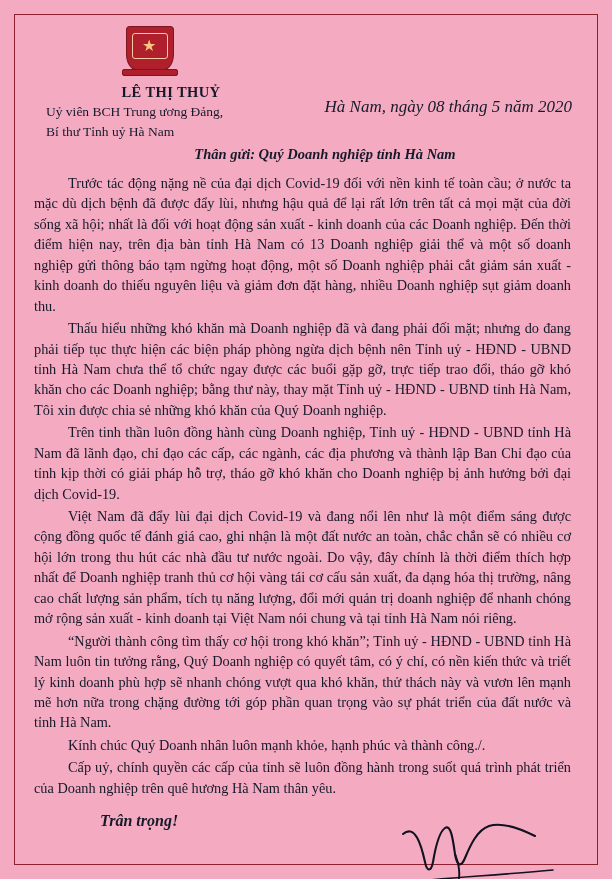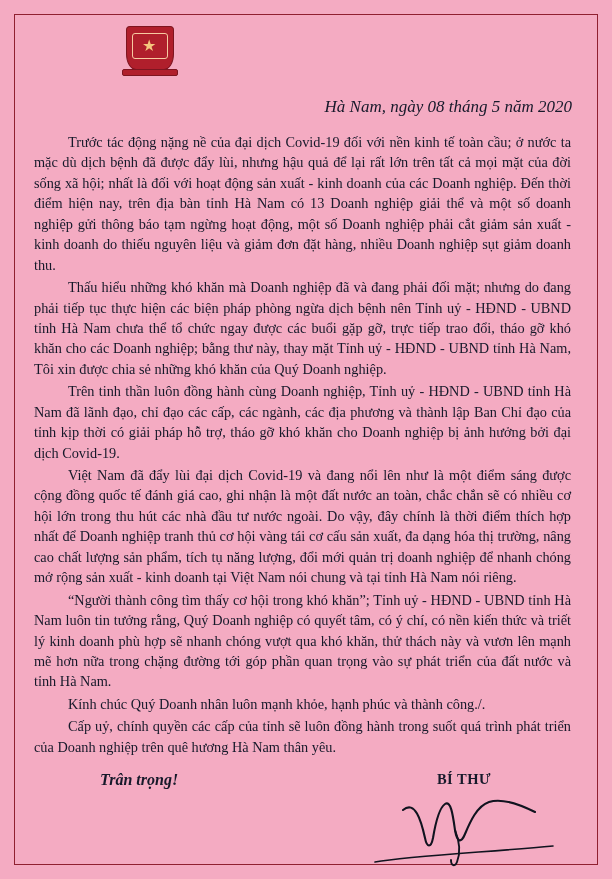--- a/index.html
+++ b/index.html
@@ -182,39 +182,44 @@
 
     <div class="header">
 
       <div class="emblem">
         <div class="shield"></div>
         <div class="inner"></div>
         <div class="star">★</div>
         <div class="base"></div>
       </div>
 
+      <div class="sender">
+        <div class="name">LÊ THỊ THUỶ</div>
+        <div class="role">Uỷ viên BCH Trung ương Đảng,</div>
+        <div class="role">Bí thư Tỉnh uỷ Hà Nam</div>
+      </div>
 
       <div class="place-date">Hà Nam, ngày 08 tháng 5 năm 2020</div>
     </div>
 
+    <div class="salutation">Thân gửi: Quý Doanh nghiệp tỉnh Hà Nam</div>
 
     <p class="para">Trước tác động nặng nề của đại dịch Covid-19 đối với nền kinh tế toàn cầu; ở nước ta mặc dù dịch bệnh đã được đẩy lùi, nhưng hậu quả để lại rất lớn trên tất cả mọi mặt của đời sống xã hội; nhất là đối với hoạt động sản xuất - kinh doanh của các Doanh nghiệp. Đến thời điểm hiện nay, trên địa bàn tỉnh Hà Nam có 13 Doanh nghiệp giải thể và một số doanh nghiệp gửi thông báo tạm ngừng hoạt động, một số Doanh nghiệp phải cắt giảm sản xuất - kinh doanh do thiếu nguyên liệu và giảm đơn đặt hàng, nhiều Doanh nghiệp sụt giảm doanh thu.</p>
     <p class="para">Thấu hiểu những khó khăn mà Doanh nghiệp đã và đang phải đối mặt; nhưng do đang phải tiếp tục thực hiện các biện pháp phòng ngừa dịch bệnh nên Tỉnh uỷ - HĐND - UBND tỉnh Hà Nam chưa thể tổ chức ngay được các buổi gặp gỡ, trực tiếp trao đổi, tháo gỡ khó khăn cho các Doanh nghiệp; bằng thư này, thay mặt Tỉnh uỷ - HĐND - UBND tỉnh Hà Nam, Tôi xin được chia sẻ những khó khăn của Quý Doanh nghiệp.</p>
     <p class="para">Trên tinh thần luôn đồng hành cùng Doanh nghiệp, Tỉnh uỷ - HĐND - UBND tỉnh Hà Nam đã lãnh đạo, chỉ đạo các cấp, các ngành, các địa phương và thành lập Ban Chỉ đạo của tỉnh kịp thời có giải pháp hỗ trợ, tháo gỡ khó khăn cho Doanh nghiệp bị ảnh hưởng bởi đại dịch Covid-19.</p>
 
 
     <p class="para">Việt Nam đã đẩy lùi đại dịch Covid-19 và đang nổi lên như là một điểm sáng được cộng đồng quốc tế đánh giá cao, ghi nhận là một đất nước an toàn, chắc chắn sẽ có nhiều cơ hội lớn trong thu hút các nhà đầu tư nước ngoài. Do vậy, đây chính là thời điểm thích hợp nhất để Doanh nghiệp tranh thủ cơ hội vàng tái cơ cấu sản xuất, đa dạng hóa thị trường, nâng cao chất lượng sản phẩm, tích tụ năng lượng, đổi mới quản trị doanh nghiệp để nhanh chóng mở rộng sản xuất - kinh doanh tại Việt Nam nói chung và tại tỉnh Hà Nam nói riêng.</p>
     <p class="para">“Người thành công tìm thấy cơ hội trong khó khăn”; Tỉnh uỷ - HĐND - UBND tỉnh Hà Nam luôn tin tưởng rằng, Quý Doanh nghiệp có quyết tâm, có ý chí, có nền kiến thức và triết lý kinh doanh phù hợp sẽ nhanh chóng vượt qua khó khăn, thử thách này và vươn lên mạnh mẽ hơn nữa trong chặng đường tới góp phần quan trọng vào sự phát triển của đất nước và tỉnh Hà Nam.</p>
     <p class="para">Kính chúc Quý Doanh nhân luôn mạnh khỏe, hạnh phúc và thành công./.</p>
     <p class="para">Cấp uỷ, chính quyền các cấp của tỉnh sẽ luôn đồng hành trong suốt quá trình phát triển của Doanh nghiệp trên quê hương Hà Nam thân yêu.</p>
 
     <div class="sign-area">
       <div class="regards">Trân trọng!</div>
       <div class="sign-block">
-        <div class="sign-title">BÍ THƯ</div>
         <svg class="sign-svg" width="190" height="86" viewBox="0 0 190 86">
           <path d="M34 20 C 46 10, 52 30, 56 48 C 58 58, 62 58, 64 48 C 66 36, 70 18, 76 14 C 82 10, 84 26, 86 40 C 88 52, 92 54, 96 44 C 101 32, 108 16, 120 12 C 132 8, 150 14, 166 22" fill="none" stroke="#10131f" stroke-width="2.1" stroke-linecap="round"></path>
           <path d="M86 40 C 90 50, 92 62, 88 72 C 86 77, 82 76, 82 70" fill="none" stroke="#10131f" stroke-width="1.9" stroke-linecap="round"></path>
           <path d="M6 72 C 40 66, 120 62, 184 56" fill="none" stroke="#10131f" stroke-width="1.6" stroke-linecap="round"></path>
         </svg>
 
       </div>
     </div>
 
   </div>

